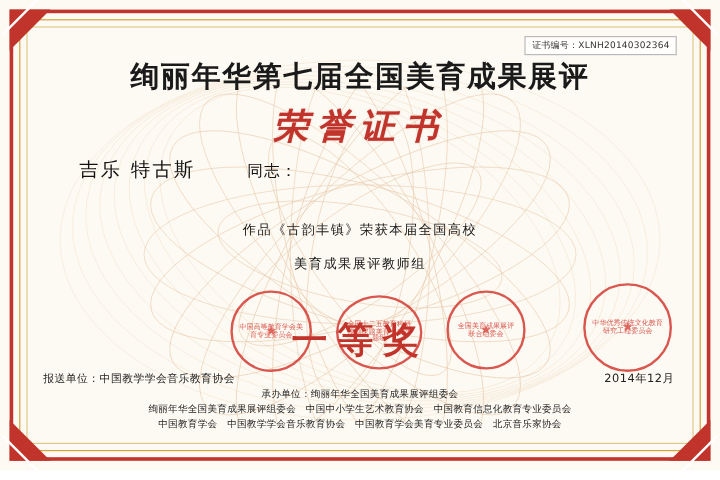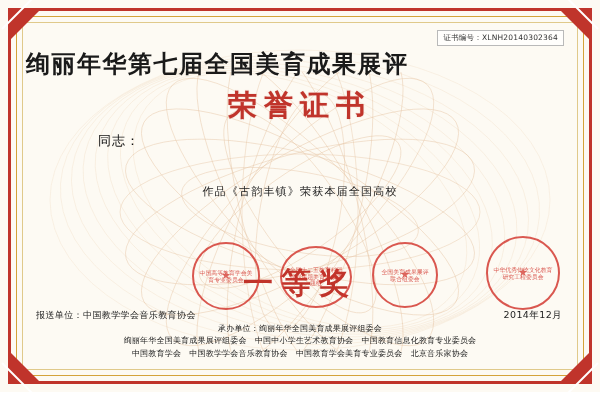--- a/index.html
+++ b/index.html
@@ -96,39 +96,40 @@
     border: 1px solid #b9b9b9;
     padding: 2px 5px;
     background: rgba(255,255,255,0.7);
     white-space: nowrap;
   }
 
   .main-title {
     position: absolute;
     top: 22px;
     left: 0; right: 0;
-    text-align: left;
+    text-align: center;
     font-family: "DejaVu Serif", "Liberation Serif", serif;
     font-size: 24px;
     font-weight: bold;
     color: #1a1a1a;
     letter-spacing: 1.5px;
   }
 
   .honor-title {
     position: absolute;
     top: 60px;
     left: 0; right: 0;
     text-align: center;
     font-family: "DejaVu Serif", "Liberation Serif", serif;
     font-size: 29px;
     font-weight: bold;
     color: #c0342b;
     letter-spacing: 7px;
     text-shadow: 0 0 1px rgba(192,52,43,0.5);
+    font-style: italic;
   }
 
   .recipient-row {
     position: absolute;
     top: 106px;
     left: 40px;
     display: flex;
     align-items: baseline;
   }
   .recipient-name {
@@ -298,24 +299,26 @@
 
   <div class="content">
 
     <div class="serial">证书编号：XLNH20140302364</div>
 
     <div class="main-title">绚丽年华第七届全国美育成果展评</div>
 
     <div class="honor-title">荣誉证书</div>
 
     <div class="recipient-row">
+      <span class="recipient-name">吉乐  特古斯</span>
       <span class="recipient-suffix">同志：</span>
     </div>
 
     <div class="body-line l1">作品《古韵丰镇》荣获本届全国高校</div>
+    <div class="body-line l2">美育成果展评教师组</div>
 
     <div class="award">一等奖</div>
 
     <div class="seals">
       <div class="seal s1">
         <span class="seal-text">中国高等教育学会美育专业委员会</span>
         <span class="star">★</span>
       </div>
       <div class="seal s2">
         <span class="seal-text">全国十二五教育科研规划课题美育专项课题组</span>

